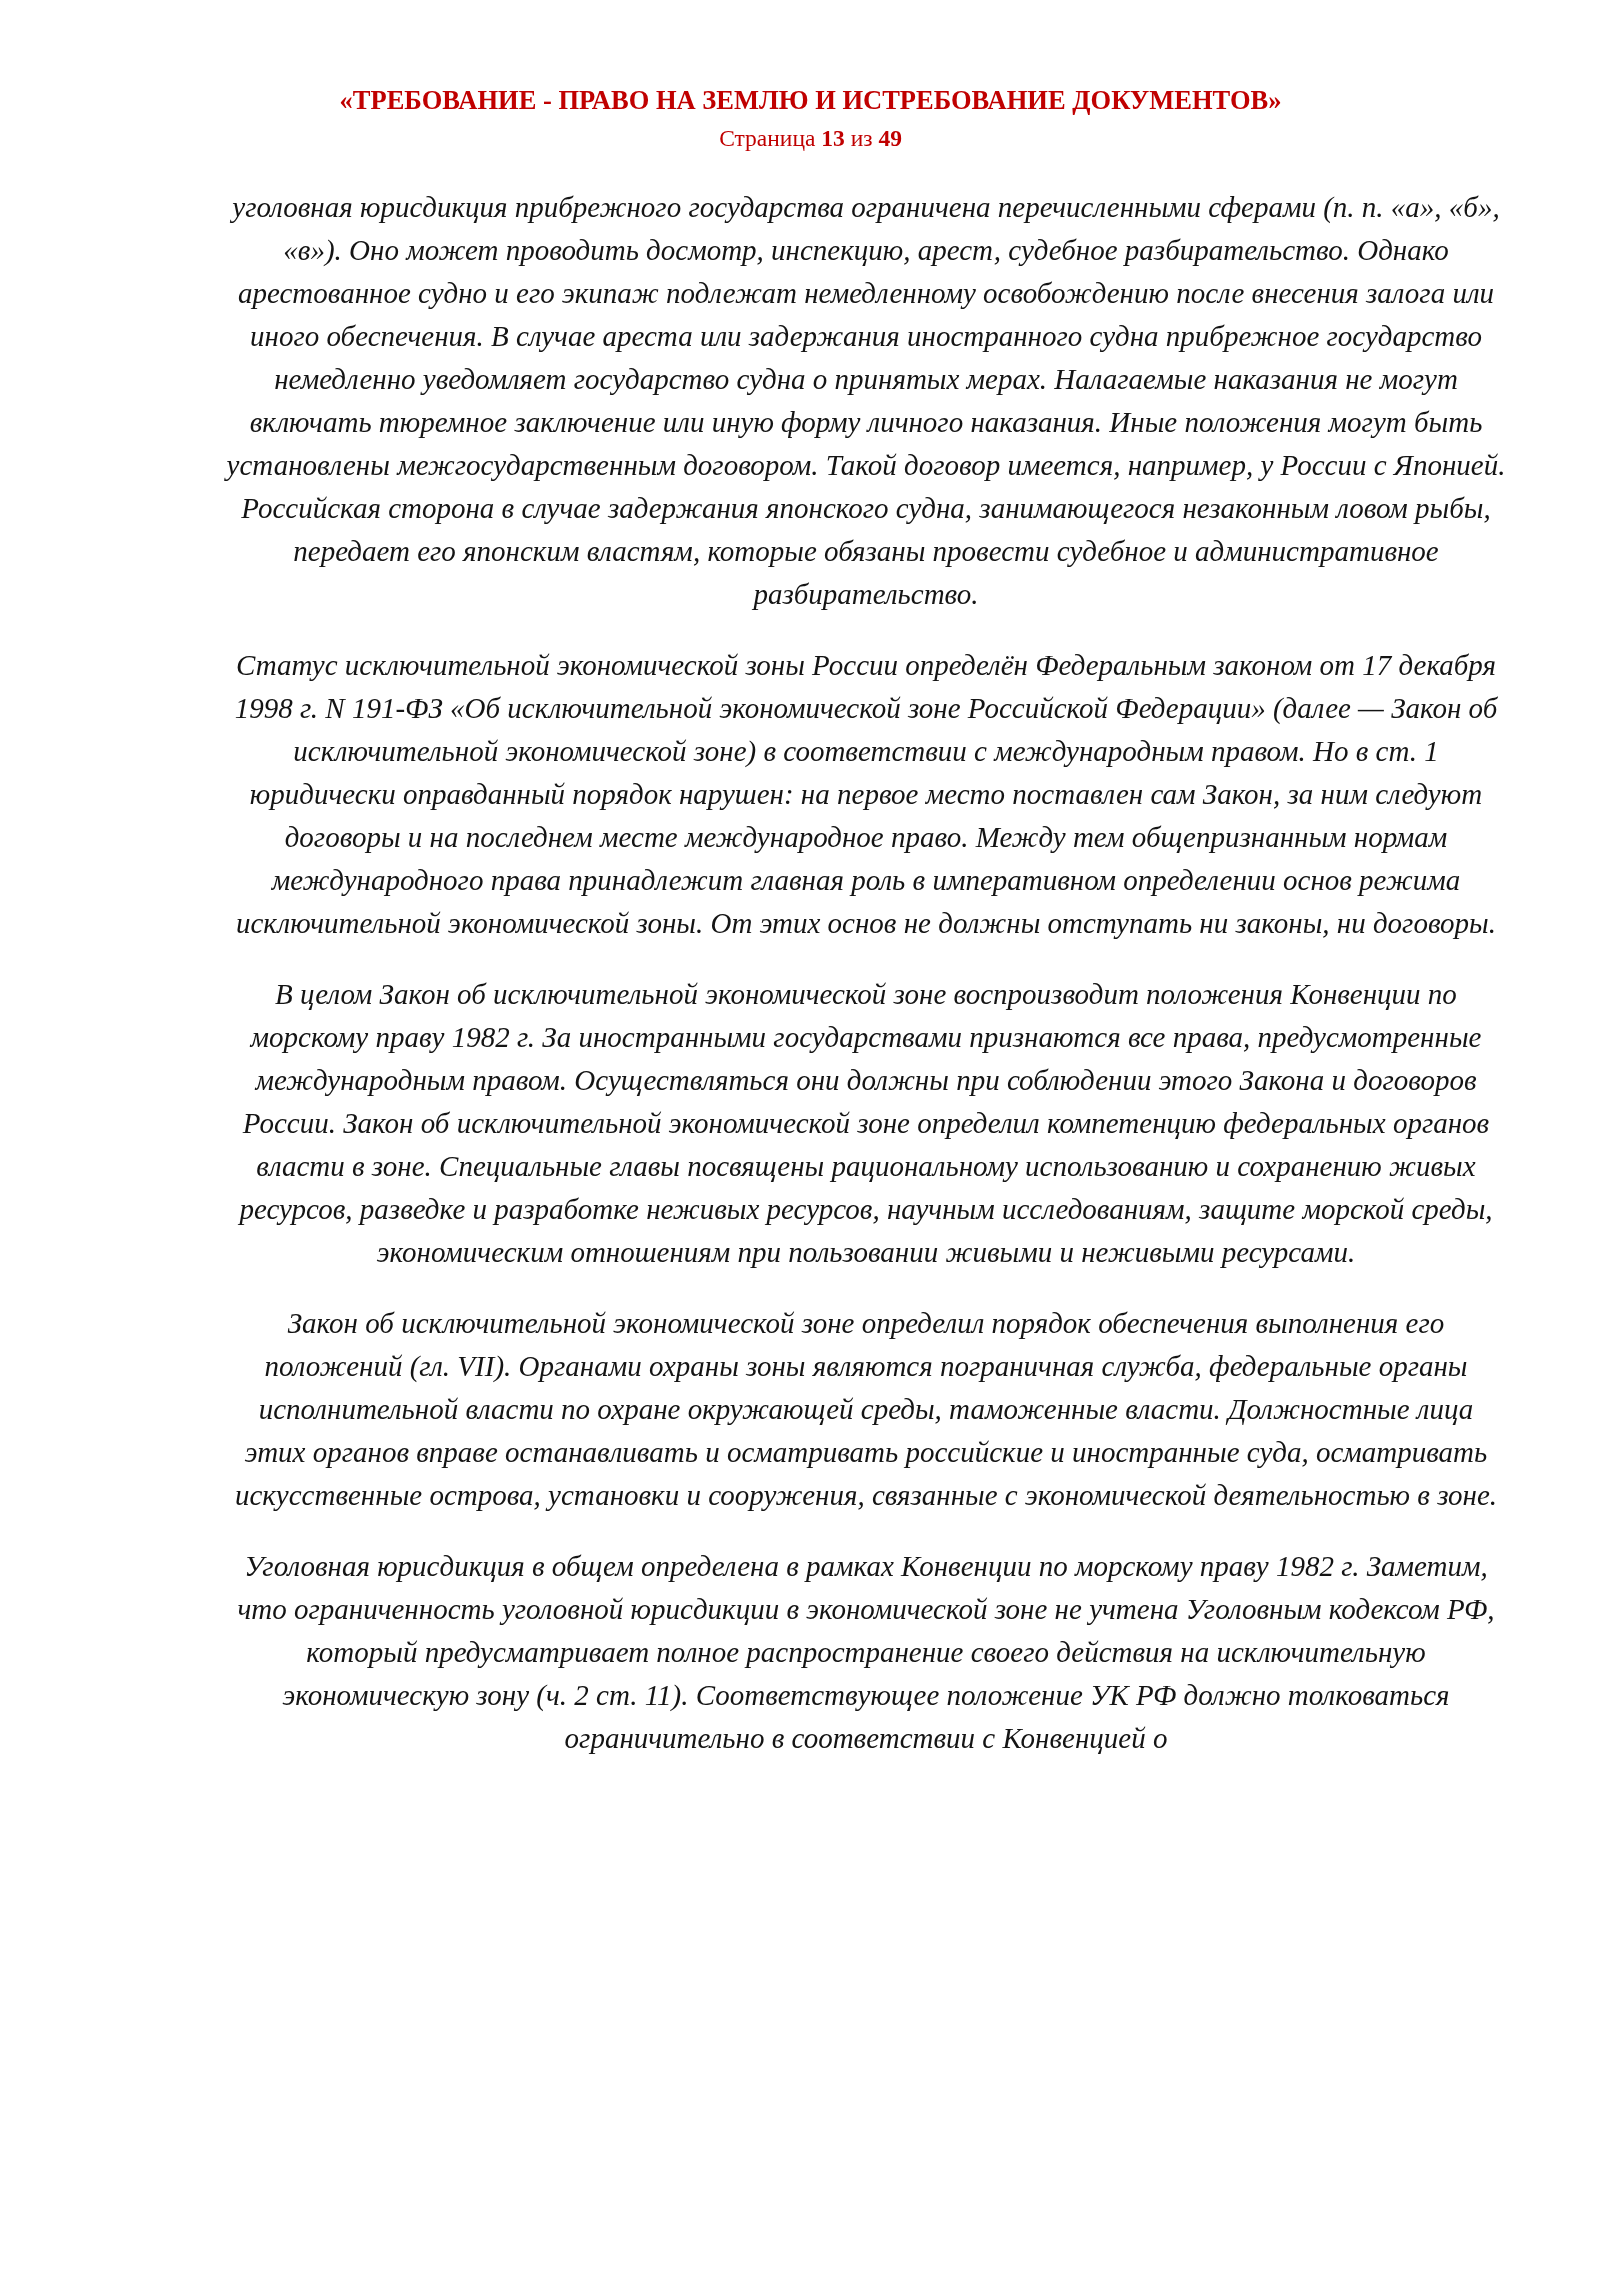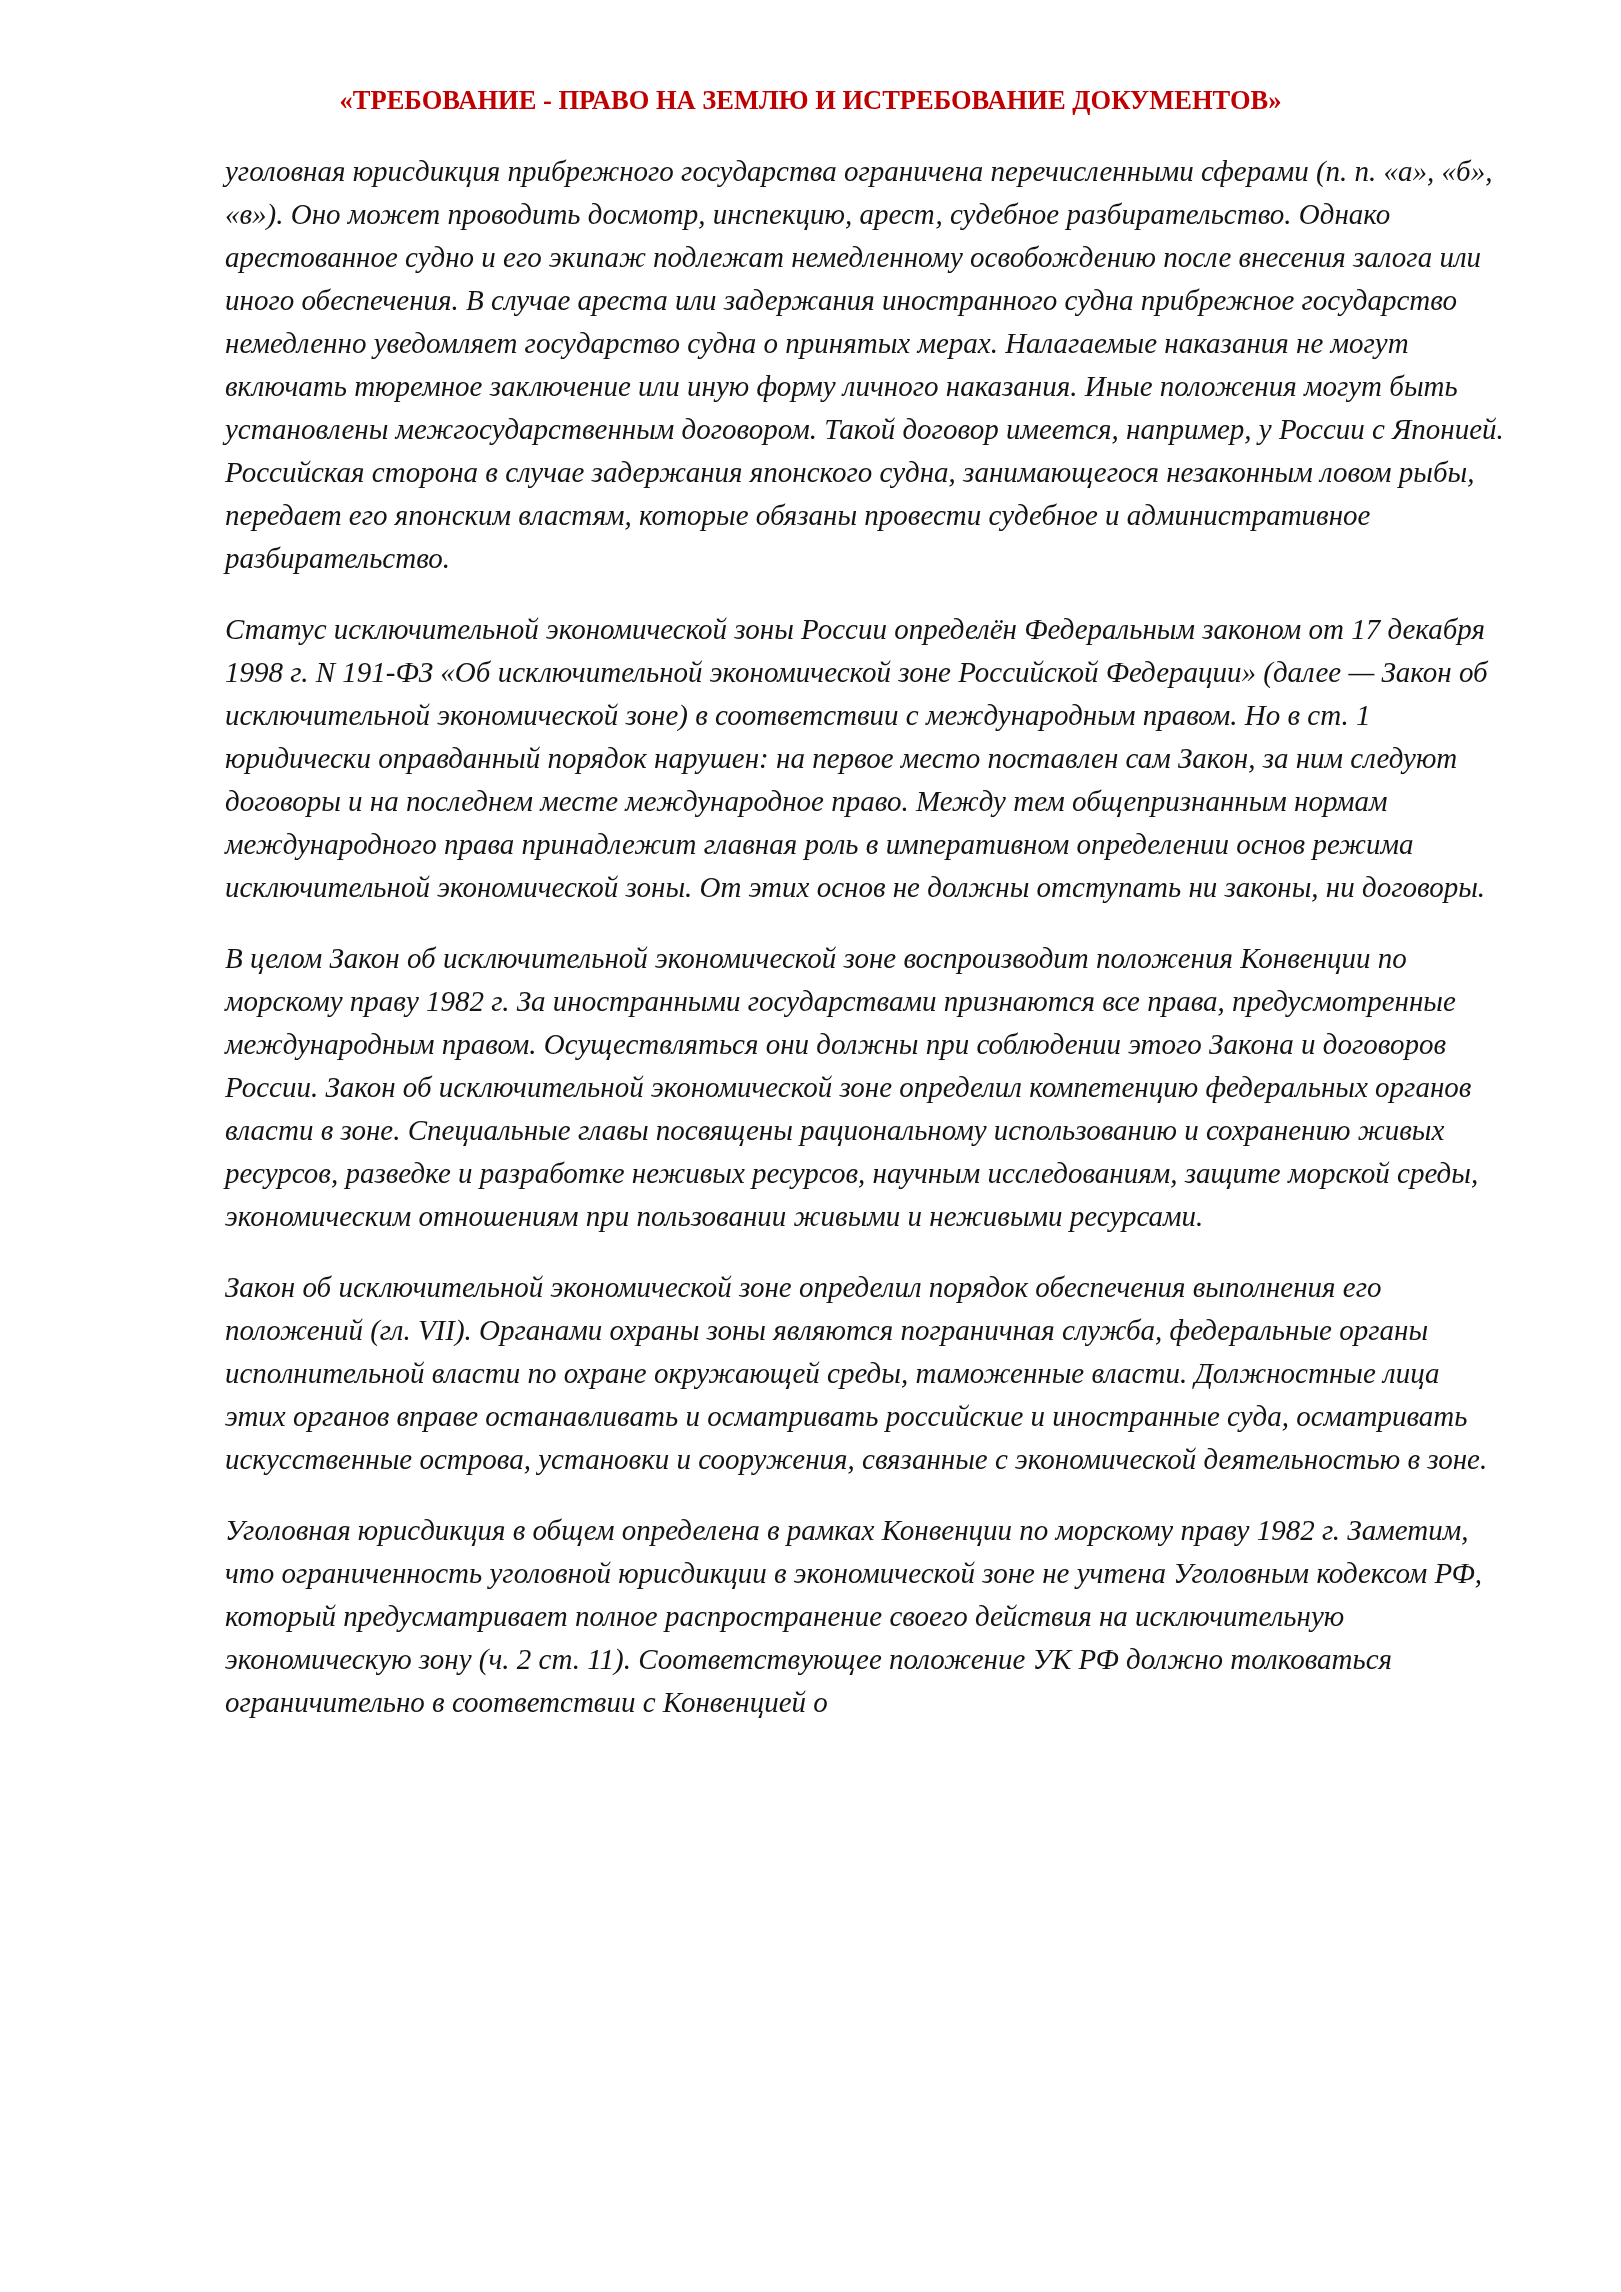--- a/index.html
+++ b/index.html
@@ -48,34 +48,35 @@
     font-weight: bold;
     color: var(--ref-gold);
   }
   .ref-line .ref-prefix { margin-right: 11.8px; }
   .doc-body {
     margin: 35px 114px 0 225px;
     font-style: italic;
     font-size: 29px;
     line-height: 43px;
     color: var(--body-text);
-    text-align: left;
+    text-align: center;
   }
   .doc-body p {
     margin: 0 0 28px 0;
   }
 </style>
 </head>
 <body>
 
 <div class="page">
 
   <div class="doc-header">
     <h1 class="doc-title">«ТРЕБОВАНИЕ - ПРАВО НА ЗЕМЛЮ И ИСТРЕБОВАНИЕ ДОКУМЕНТОВ»</h1>
 
+    <p class="page-line"><span>Страница</span> <span class="num">13</span> <span>из</span> <span class="num">49</span></p>
 
   </div>
 
   <div class="doc-body">
     <p>уголовная юрисдикция прибрежного государства ограничена перечисленными сферами (п. п. «а», «б», «в»). Оно может проводить досмотр, инспекцию, арест, судебное разбирательство. Однако арестованное судно и его экипаж подлежат немедленному освобождению после внесения залога или иного обеспечения. В случае ареста или задержания иностранного судна прибрежное государство немедленно уведомляет государство судна о принятых мерах. Налагаемые наказания не могут включать тюремное заключение или иную форму личного наказания. Иные положения могут быть установлены межгосударственным договором. Такой договор имеется, например, у России с Японией. Российская сторона в случае задержания японского судна, занимающегося незаконным ловом рыбы, передает его японским властям, которые обязаны провести судебное и административное разбирательство.</p>
     <p>Статус исключительной экономической зоны России определён Федеральным законом от 17 декабря 1998 г. N 191-ФЗ «Об исключительной экономической зоне Российской Федерации» (далее — Закон об исключительной экономической зоне) в соответствии с международным правом. Но в ст. 1 юридически оправданный порядок нарушен: на первое место поставлен сам Закон, за ним следуют договоры и на последнем месте международное право. Между тем общепризнанным нормам международного права принадлежит главная роль в императивном определении основ режима исключительной экономической зоны. От этих основ не должны отступать ни законы, ни договоры.</p>
     <p>В целом Закон об исключительной экономической зоне воспроизводит положения Конвенции по морскому праву 1982 г. За иностранными государствами признаются все права, предусмотренные международным правом. Осуществляться они должны при соблюдении этого Закона и договоров России. Закон об исключительной экономической зоне определил компетенцию федеральных органов власти в зоне. Специальные главы посвящены рациональному использованию и сохранению живых ресурсов, разведке и разработке неживых ресурсов, научным исследованиям, защите морской среды, экономическим отношениям при пользовании живыми и неживыми ресурсами.</p>
     <p>Закон об исключительной экономической зоне определил порядок обеспечения выполнения его положений (гл. VII). Органами охраны зоны являются пограничная служба, федеральные органы исполнительной власти по охране окружающей среды, таможенные власти. Должностные лица этих органов вправе останавливать и осматривать российские и иностранные суда, осматривать искусственные острова, установки и сооружения, связанные с экономической деятельностью в зоне.</p>
     <p>Уголовная юрисдикция в общем определена в рамках Конвенции по морскому праву 1982 г. Заметим, что ограниченность уголовной юрисдикции в экономической зоне не учтена Уголовным кодексом РФ, который предусматривает полное распространение своего действия на исключительную экономическую зону (ч. 2 ст. 11). Соответствующее положение УК РФ должно толковаться ограничительно в соответствии с Конвенцией о</p>
   </div>

